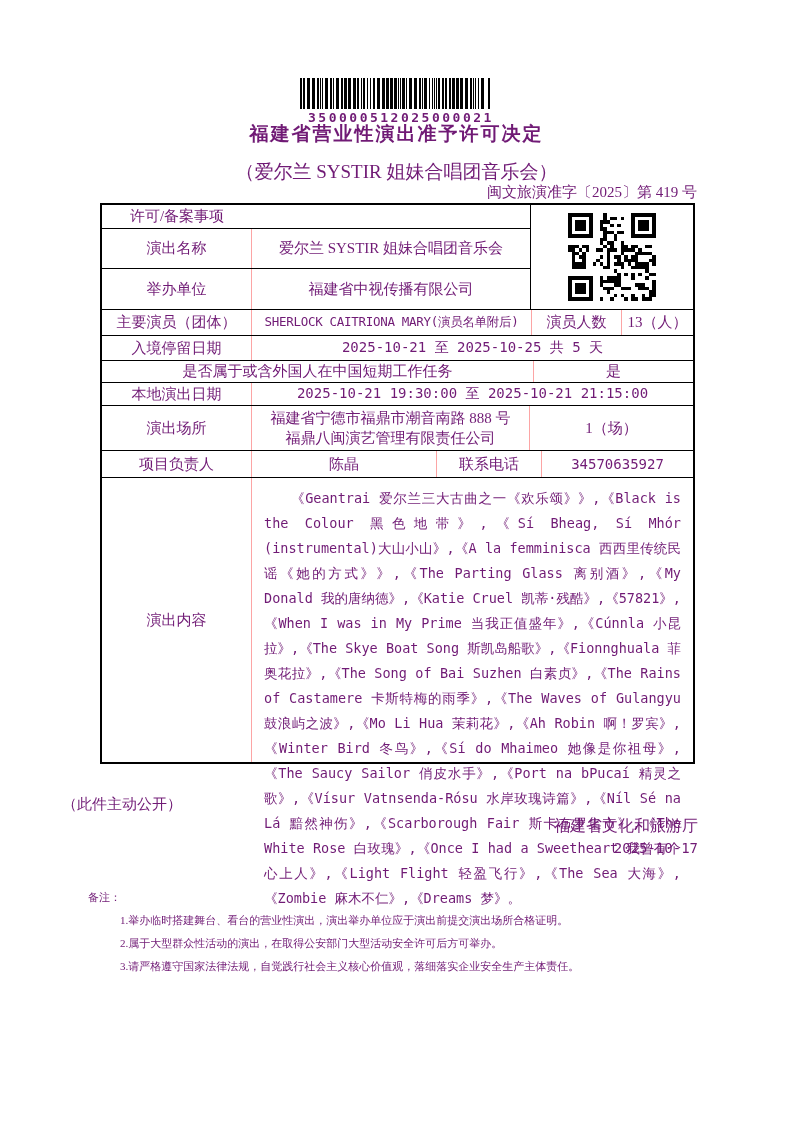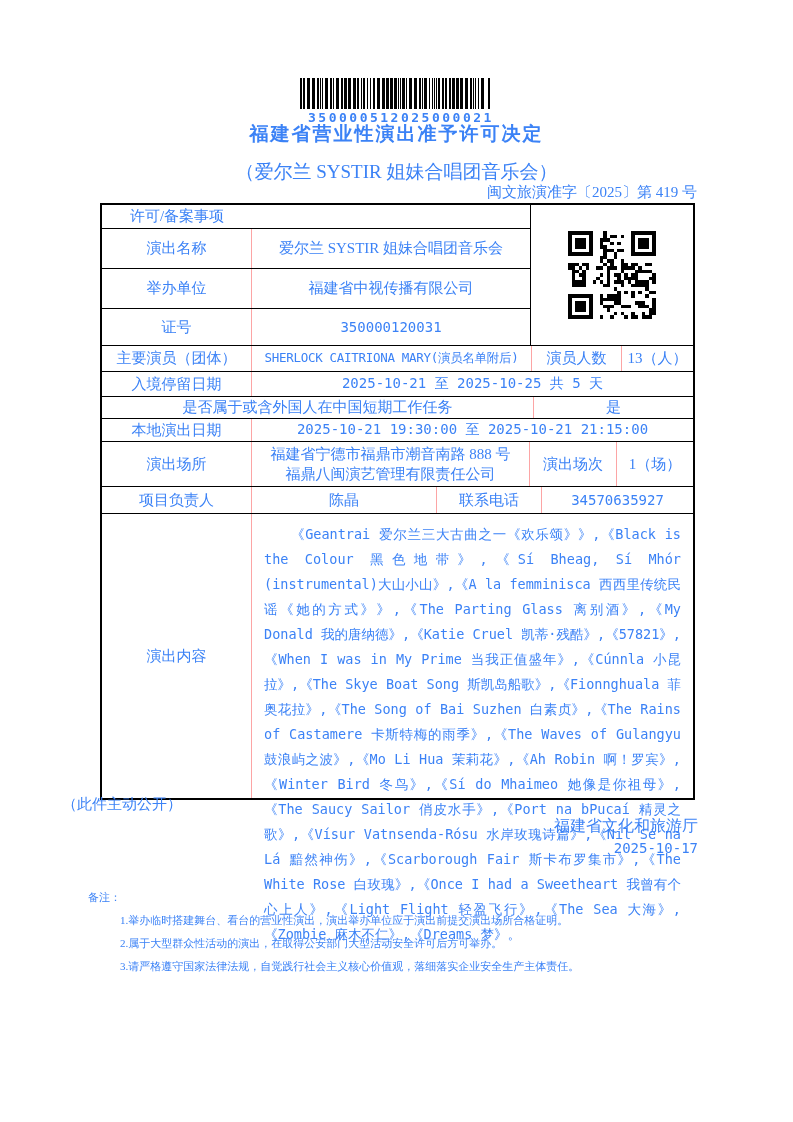--- a/index.html
+++ b/index.html
@@ -1,19 +1,19 @@
 <!DOCTYPE html>
 <html><head>
 <meta charset="utf-8">
 <style>
   * { margin:0; padding:0; box-sizing:border-box; }
   html,body { background:#888; }
   .page {
     position:relative; width:793px; height:1122px; background:#ffffff;
-    margin:0 auto; overflow:hidden; color:#3b82f6;
+    margin:0 auto; overflow:hidden; color:#701a75;
     font-family:"Liberation Serif","DejaVu Serif",serif;
   }
   
   .barcode-block { position:absolute; left:300px; top:78px; width:192px; }
   .barcode-block svg { display:block; width:190px; height:31px; shape-rendering:crispEdges; }
   .barcode-digits {
     font-family:"DejaVu Sans Mono","Liberation Mono",monospace;
     font-weight:bold; font-size:13px; letter-spacing:2.5px; margin-top:1px; margin-left:8px;
   }
   
@@ -133,24 +133,20 @@
         <div class="row h24">
           <div class="cell w150">许可/备案事项</div>
         </div>
         <div class="row h40">
           <div class="cell w150">演出名称</div>
           <div class="cell flex1">爱尔兰 SYSTIR 姐妹合唱团音乐会</div>
         </div>
         <div class="row h40">
           <div class="cell w150">举办单位</div>
           <div class="cell flex1">福建省中视传播有限公司</div>
-        </div>
-        <div class="row h36">
-          <div class="cell w150">证号</div>
-          <div class="cell flex1 mono">350000120031</div>
         </div>
       </div>
       <div class="qrcell">
         <svg id="qr-svg" aria-hidden="true" viewBox="0 0 25 25">
             <rect x="0" y="0" width="1" height="1"></rect>
             <rect x="1" y="0" width="1" height="1"></rect>
             <rect x="2" y="0" width="1" height="1"></rect>
             <rect x="3" y="0" width="1" height="1"></rect>
             <rect x="4" y="0" width="1" height="1"></rect>
             <rect x="5" y="0" width="1" height="1"></rect>
@@ -442,21 +438,20 @@
       <div class="cell w150">本地演出日期</div>
       <div class="cell flex1 mono">2025-10-21 19:30:00 至 2025-10-21 21:15:00</div>
     </div>
 
     <div class="row h45">
       <div class="cell w150">演出场所</div>
       <div class="cell w278 twoline">
         <div>福建省宁德市福鼎市潮音南路 888 号</div>
         <div>福鼎八闽演艺管理有限责任公司</div>
       </div>
-      <div class="cell w87">演出场次</div>
       <div class="cell flex1">1（场）</div>
     </div>
 
     <div class="row h27">
       <div class="cell w150">项目负责人</div>
       <div class="cell w185">陈晶</div>
       <div class="cell w105">联系电话</div>
       <div class="cell flex1 mono">34570635927</div>
     </div>
 

